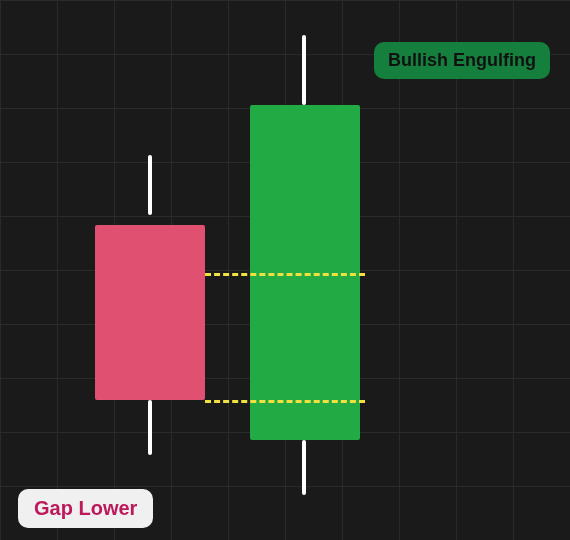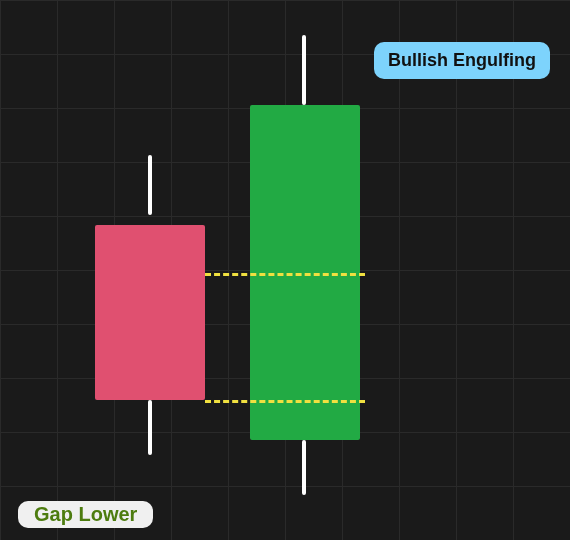--- a/index.html
+++ b/index.html
@@ -110,39 +110,39 @@
       width: 160px;
       height: 0;
       border-top: 3px dashed #f0e040;
     }
 
     
     .label-bullish {
       position: absolute;
       top: 42px;
       right: 20px;
-      background: #7dd3fc;
+      background: #15803d;
       color: #111111;
       font-size: 18px;
       font-weight: 700;
       padding: 8px 14px;
       border-radius: 10px;
       white-space: nowrap;
     }
 
     
     .label-gap-lower {
       position: absolute;
       bottom: 12px;
       left: 18px;
       background: #f0f0f0;
-      color: #4d7c0f;
+      color: #be185d;
       font-size: 20px;
       font-weight: 700;
-      padding: 2px 16px;
+      padding: 8px 16px;
       border-radius: 10px;
       white-space: nowrap;
     }
   </style>
 </head>
 <body>
 
 <div class="chart-area">
   <div class="grid"></div>
 

